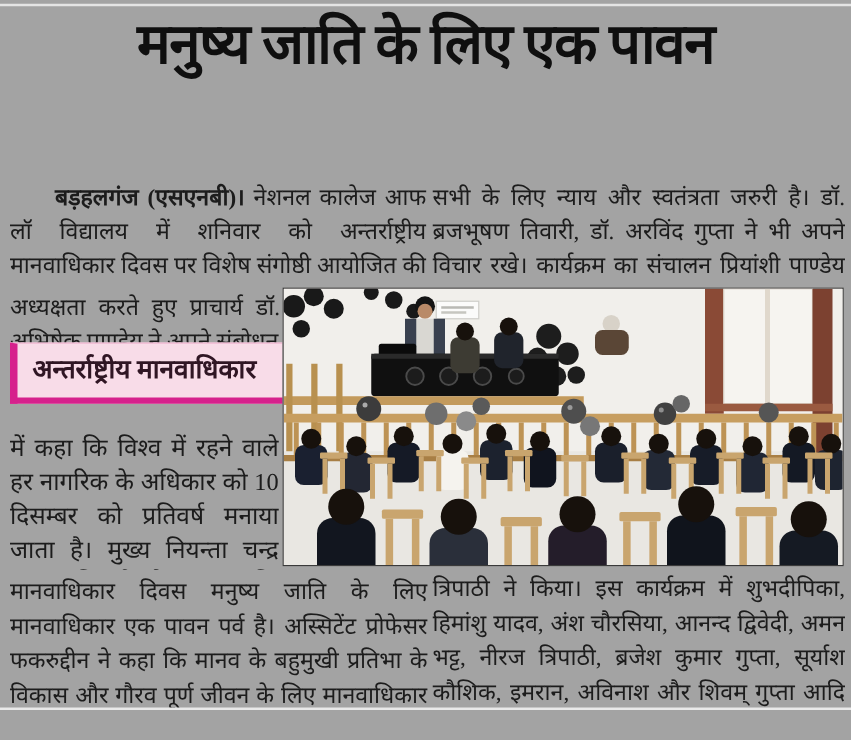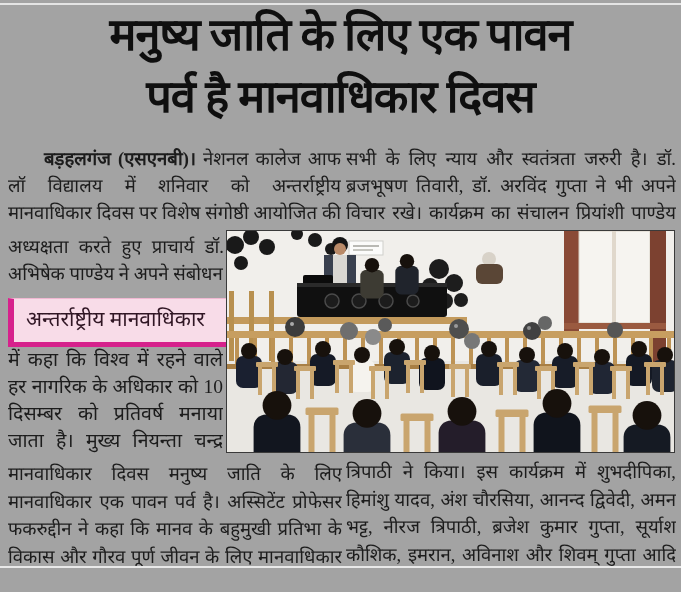--- a/index.html
+++ b/index.html
@@ -20,41 +20,40 @@
     color:#1c1c1c;overflow:hidden;
   }
   .body strong{font-weight:700;margin-left:36px;}
   .blkA{left:8px;top:146px;width:333px;height:82px;}
   .blkB{left:8px;top:234px;width:216px;height:54px;}
   .blkC{left:8px;top:346px;width:215px;height:110px;font-size:19.5px;line-height:27px;}
   .blkD{left:8px;top:461px;width:334px;height:110px;line-height:27.5px;}
   .blkE{left:346px;top:146px;width:330px;height:82px;}
   .blkF{left:346px;top:459px;width:330px;height:110px;line-height:27.5px;}
   .highlight{
-    position:absolute;left:8px;top:298px;width:222px;box-sizing:border-box;
+    position:absolute;left:8px;top:274px;width:222px;box-sizing:border-box;
     background:#f8dce8;border-left:6px solid #d6218c;border-bottom:5px solid #d6218c;
     border-top:1px solid #f0b8d2;border-right:1px solid #f0b8d2;
-    padding:6px 8px 8px 12px;color:#301624;font-weight:400;font-size:21px;line-height:29px;
+    padding:6px 8px 8px 12px;color:#301624;font-weight:700;font-size:21px;line-height:29px;
   }
   .photo{
     position:absolute;left:226px;top:230px;width:449px;height:223px;margin:0;
     border:1px solid #3a3a3a;background:#eceae6;box-sizing:border-box;
   }
   .photo svg{display:block;width:447px;height:221px;}
 </style>
 </head>
 <body>
 
 <div class="page">
 
   <div class="rule top-rule"></div>
 
   <h1 class="headline">
     <span class="hl-line">मनुष्य जाति के लिए एक पावन</span>
-    <span class="hl-line">पर्व है मानवाधिकार दिवस</span>
   </h1>
 
   <p class="body blkA"><strong>बड़हलगंज (एसएनबी)।</strong><span> नेशनल कालेज आफ लॉ विद्यालय में शनिवार को अन्तर्राष्ट्रीय मानवाधिकार दिवस पर विशेष संगोष्ठी आयोजित की गई। कार्यक्रम का</span></p>
 
   <p class="body blkB">अध्यक्षता करते हुए प्राचार्य डॉ. अभिषेक पाण्डेय ने अपने संबोधन</p>
 
   <div class="highlight">
     <div>अन्तर्राष्ट्रीय मानवाधिकार</div>
   </div>
 

